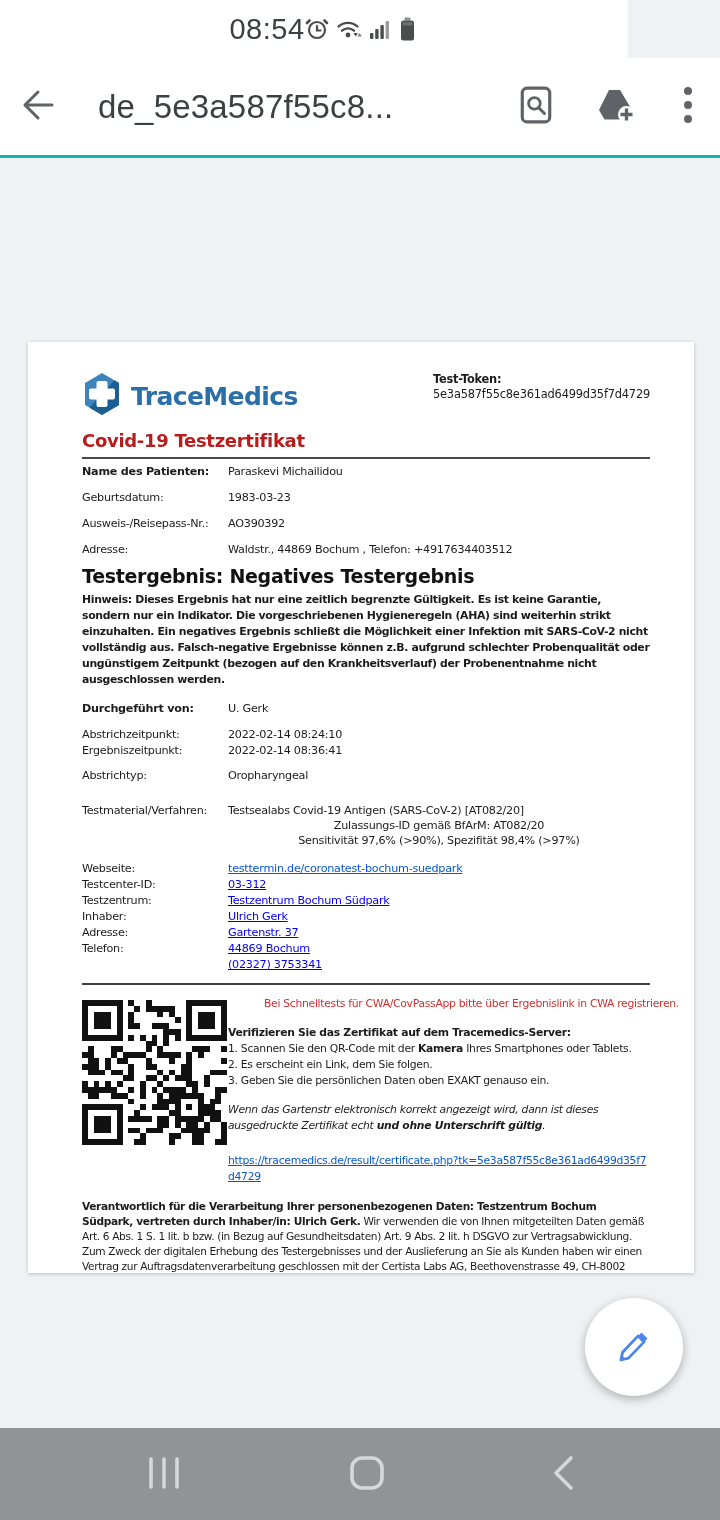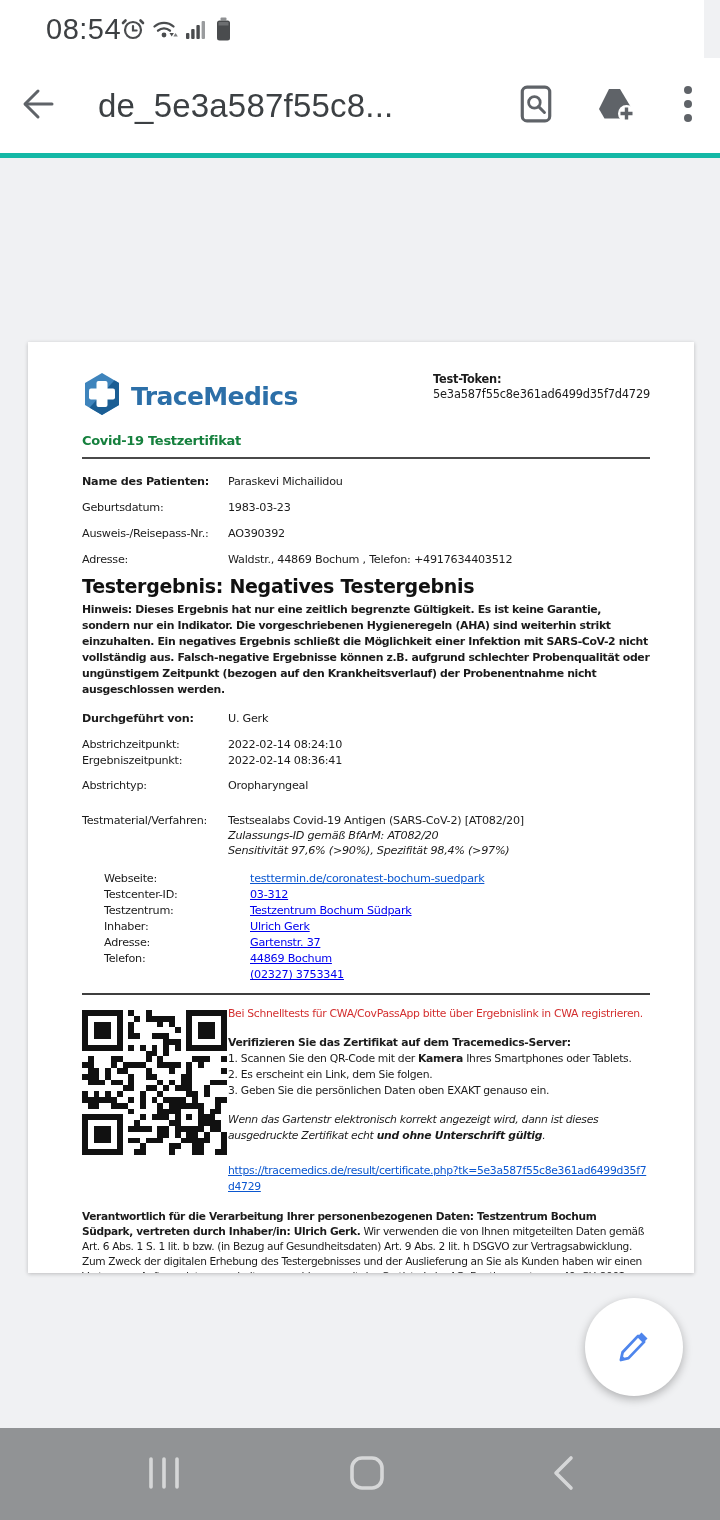--- a/index.html
+++ b/index.html
@@ -3,32 +3,32 @@
 <meta charset="utf-8">
 <style>
   html,body{margin:0;padding:0;}
   body{
     width:720px;height:1520px;position:relative;overflow:hidden;
     background:#f0f1f3;font-family:"Liberation Sans",sans-serif;
     -webkit-font-smoothing:antialiased;
   }
   
   .status-bar{
-    position:absolute;top:0;left:0;width:704px;height:58px;background:#ffffff;
-    display:flex;align-items:center;justify-content:flex-start;
+    position:absolute;top:0;left:0;width:628px;height:58px;background:#ffffff;
+    display:flex;align-items:center;justify-content:center;
     padding:0 30px 0 46px;box-sizing:border-box;z-index:5;
   }
   .status-time{font-size:29px;color:#3d4043;letter-spacing:.5px;}
   .status-icons{display:flex;align-items:center;gap:7px;color:#4a4c4e;}
   .status-icons svg{display:block;}
   
   .toolbar{
     position:absolute;top:58px;left:0;width:720px;height:100px;background:#ffffff;
     display:flex;align-items:center;box-sizing:border-box;
-    border-bottom:5px solid #14b8a6;z-index:5;
+    border-bottom:3px solid #14b8a6;z-index:5;
   }
   .tb-back{width:76px;height:100px;display:flex;align-items:center;justify-content:center;flex:none;cursor:pointer;background:none;border:none;padding:0;}
   .tb-title{
     font-size:33px;color:#3c4043;flex:1 1 auto;white-space:nowrap;overflow:hidden;
     margin-left:22px;letter-spacing:.2px;
   }
   .tb-action{width:80px;height:100px;display:flex;align-items:center;justify-content:center;flex:none;cursor:pointer;background:none;border:none;padding:0;}
   .tb-action.overflow{width:64px;}
   
   .viewer{position:absolute;top:167px;left:0;width:720px;height:1269px;background:#f0f1f3;}
@@ -38,46 +38,46 @@
     padding:0 44px 0 54px;overflow:hidden;
     font-family:"DejaVu Sans",sans-serif;color:#1b1b1b;
     font-size:11.2px;letter-spacing:-.25px;line-height:15px;
   }
   .logo-row{margin-top:30px;display:flex;justify-content:space-between;align-items:flex-start;}
   .brand{display:flex;align-items:center;gap:9px;}
   .brand-name{font-size:25px;font-weight:bold;color:#2c6fa8;letter-spacing:-.6px;}
   .token{ line-height:15px;}
   .token .tk-label{font-weight:bold;font-size:11.4px;}
   .token .tk-value{font-size:11.4px;letter-spacing:-.2px;}
-  h1.doc-title{font-size:13px;font-weight:bold;margin:13px 0 0 0;letter-spacing:-.3px;color:#15803d;}
+  h1.doc-title{font-size:18px;font-weight:bold;margin:13px 0 0 0;letter-spacing:-.3px;color:#b91c1c;}
   .hr1{border:none;border-top:2px solid #4a4a4a;margin:9px 0 0 0;}
   .hr2{border:none;border-top:2px solid #3f3f3f;margin:11px 0 0 0;}
-  .tbl{margin-top:15px;}
+  .tbl{margin-top:5px;}
   .row{display:flex;margin-bottom:11px;}
   .row:last-child{margin-bottom:0;}
   .row .lbl{width:146px;flex:none;}
   .row .lbl.b{font-weight:bold;}
   .row .val{flex:1 1 auto;}
   h2.result{font-size:19px;font-weight:bold;margin:12px 0 0 0;letter-spacing:-.3px;color:#111;}
   .notice{margin-top:8px;font-weight:bold;font-size:10.9px;letter-spacing:-.35px;line-height:16px;}
   .performed{margin-top:13px;}
   .performed .gap{height:9px;}
   .tight .row{margin-bottom:1px;}
-  .ital{font-style:italic;}
-  .center-tbl{margin-top:13px;margin-left:22px;}
+  .ital{text-align:center;}
+  .center-tbl{margin-top:13px;}
   .center-tbl .row{margin-bottom:1px;}
   a.small-link{color:#0b57d0;text-decoration:underline;}
   
   .qr-section{margin-top:11px;overflow:visible;}
   .qr-box{float:left;width:145px;height:145px;margin-top:4px;}
   .qr-box svg{display:block;width:145px;height:145px;shape-rendering:crispEdges;}
   .qr-col{margin-left:146px;font-size:10.8px;letter-spacing:-.3px;line-height:16px;}
   .nowrap{white-space:nowrap;}
   .red-b{color:#cc0000;font-weight:bold;}
-  .red-r{color:#d32f2f;}
+  .red-r{color:#d32f2f;padding-left:36px;}
   .verify{margin-top:13px;}
   .verify .v-head{font-weight:bold;}
   .ital-note{margin-top:13px;font-style:italic;}
   .ital-note b{font-weight:bold;}
   .cert-link{display:block;margin-top:19px;color:#0b57d0;text-decoration:underline;word-break:break-all;width:424px;}
   .privacy{clear:both;margin-top:14px;font-size:10.6px;letter-spacing:-.35px;line-height:15px;}
   .privacy .pb{font-weight:bold;}
   
   .fab{
     position:absolute;left:585px;top:1298px;width:98px;height:98px;border-radius:50%;

